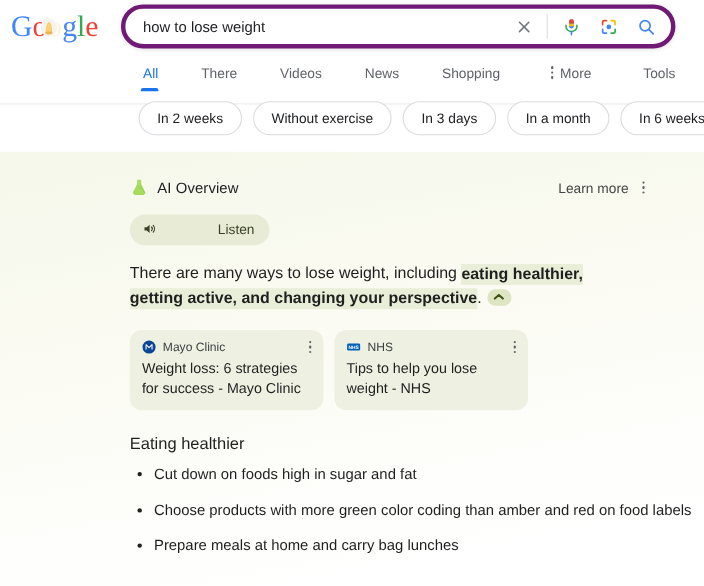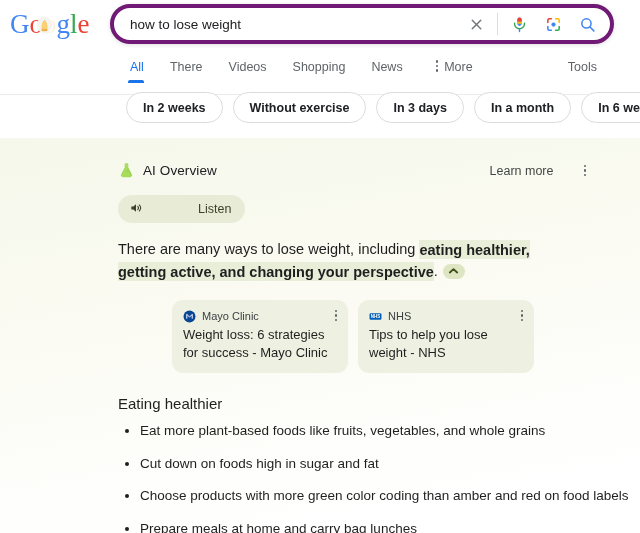--- a/index.html
+++ b/index.html
@@ -76,21 +76,21 @@
     position: relative;
     height: 28px;
     margin-top: 8px;
   }
   .navtabs {
     position: absolute;
     left: 128px;
     top: 0;
     display: flex;
     align-items: flex-start;
-    gap: 0px;
+    gap: 13px;
   }
   .navtab {
     font-size: 12.5px;
     color: #5f6368;
     padding: 2px 13px 9px 13px;
     cursor: pointer;
     white-space: nowrap;
     position: relative;
   }
   .navtab:first-child { padding-left: 2px; }
@@ -121,21 +121,21 @@
     align-items: center;
   }
   .dots-v i {
     width: 2.5px; height: 2.5px;
     border-radius: 50%;
     background: #5f6368;
     display: block;
   }
   .tools {
     position: absolute;
-    right: 43px;
+    right: 26px;
     top: 2px;
     font-size: 12.5px;
     color: #5f6368;
     cursor: pointer;
   }
   .nav-sep {
     position: absolute;
     left: 0; right: 0;
     top: 36px;
     height: 1px;
@@ -155,21 +155,20 @@
     border-radius: 18px;
     height: 31px;
     padding: 12px 16px;
     display: flex;
     align-items: center;
     font-size: 12.5px;
     color: #202124;
     background: #fff;
     cursor: pointer;
     white-space: nowrap;
-    font-weight: bold;
   }
 
   
   .ai-panel {
     position: absolute;
     left: 0;
     top: 138px;
     width: 640px;
     height: 395px;
     background: linear-gradient(170deg,
@@ -202,21 +201,21 @@
   .ai-title {
     font-size: 13.5px;
     font-weight: 500;
     color: #202124;
     letter-spacing: .1px;
   }
   .ai-head-right {
     margin-left: auto;
     display: flex;
     align-items: center;
-    gap: 28px;
+    gap: 10px;
   }
   .learn-more {
     font-size: 12.5px;
     color: #444746;
     cursor: pointer;
   }
   .kebab {
     cursor: pointer;
     padding: 2px;
   }
@@ -268,21 +267,20 @@
     cursor: pointer;
     position: relative;
     top: -1px;
   }
 
   
   .cards {
     display: flex;
     gap: 10px;
     margin-top: 18px;
-    justify-content: center;
   }
   .card {
     background: #eef1e2;
     border-radius: 11px;
     width: 176px;
     padding: 9px 11px 11px 11px;
     cursor: pointer;
   }
   .card-top {
     display: flex;
@@ -407,24 +405,24 @@
     <div class="navtab active">
       <span>All</span>
     </div>
     <div class="navtab">
       <span>There</span>
     </div>
     <div class="navtab">
       <span>Videos</span>
     </div>
     <div class="navtab">
+      <span>News</span>
+    </div>
+    <div class="navtab">
       <span>Shopping</span>
-    </div>
-    <div class="navtab">
-      <span>News</span>
     </div>
     <div class="navtab more">
       <span class="dots-v">
           <i></i>
           <i></i>
           <i></i>
         </span>
       <span>More</span>
     </div>
   </div>
@@ -523,21 +521,20 @@
             </span>
         </div>
         <div class="card-title">Tips to help you lose weight - NHS</div>
       </div>
 
     </div>
 
     <div class="sec-head">Eating healthier</div>
 
     <ul class="blist">
-      <li class="bitem">Eat more plant-based foods like fruits, vegetables, and whole grains</li>
       <li class="bitem">Cut down on foods high in sugar and fat</li>
       <li class="bitem">Choose products with more green color coding than amber and red on food labels</li>
       <li class="bitem">Prepare meals at home and carry bag lunches</li>
 
     </ul>
 
   </div>
 </div>
 
 </body></html>

